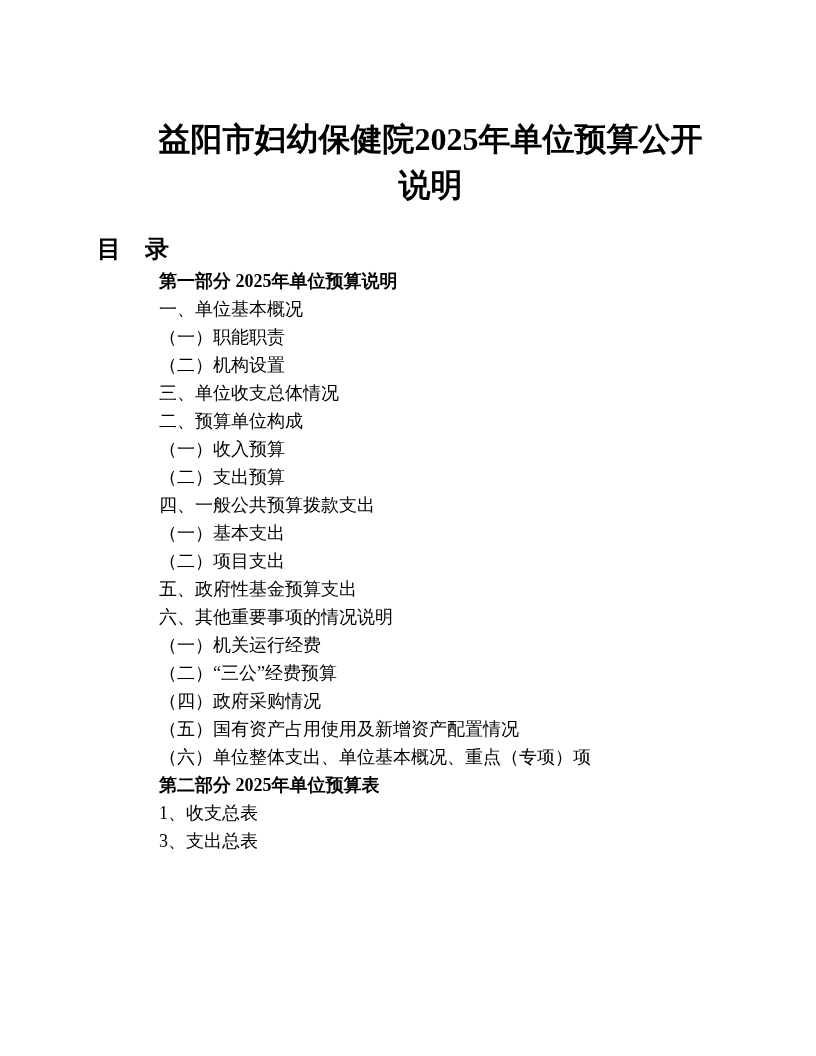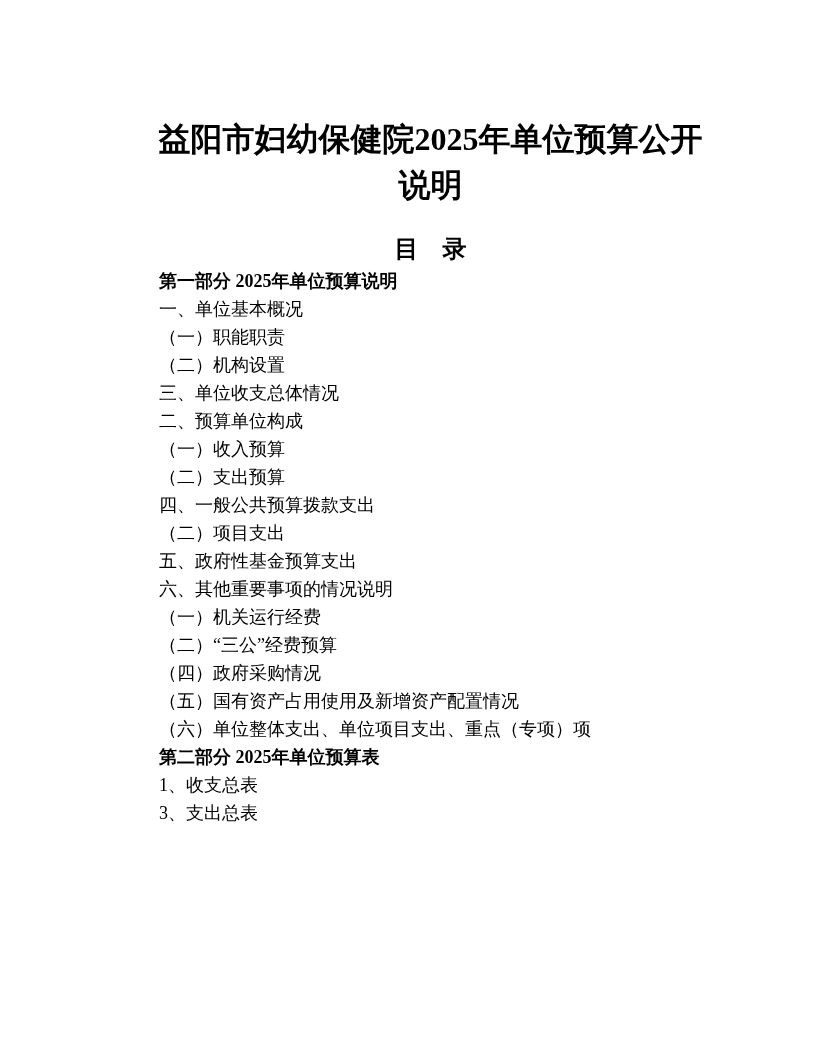--- a/index.html
+++ b/index.html
@@ -27,21 +27,20 @@
     text-align: center;
   }
   .doc-title .title-line {
     display: block;
   }
   .toc-heading {
     margin-top: 26px;
     font-size: 24px;
     font-weight: 700;
     line-height: 30px;
-    text-align: center;
   }
   .toc {
     margin-top: 3px;
   }
   .toc-line {
     font-size: 18px;
     line-height: 28px;
     padding-left: 62px;
     white-space: nowrap;
   }
@@ -67,26 +66,27 @@
   <div class="toc">
     <div class="toc-line bold">第一部分 2025年单位预算说明</div>
     <div class="toc-line">一、单位基本概况</div>
     <div class="toc-line">（一）职能职责</div>
     <div class="toc-line">（二）机构设置</div>
     <div class="toc-line">三、单位收支总体情况</div>
     <div class="toc-line">二、预算单位构成</div>
     <div class="toc-line">（一）收入预算</div>
     <div class="toc-line">（二）支出预算</div>
     <div class="toc-line">四、一般公共预算拨款支出</div>
+    <div class="toc-line">（一）基本支出</div>
     <div class="toc-line">（二）项目支出</div>
     <div class="toc-line">五、政府性基金预算支出</div>
     <div class="toc-line">六、其他重要事项的情况说明</div>
     <div class="toc-line">（一）机关运行经费</div>
     <div class="toc-line">（二）“三公”经费预算</div>
     <div class="toc-line">（四）政府采购情况</div>
     <div class="toc-line">（五）国有资产占用使用及新增资产配置情况</div>
-    <div class="toc-line">（六）单位整体支出、单位项目支出、重点（专项）项</div>
+    <div class="toc-line">（六）单位整体支出、单位基本概况、重点（专项）项</div>
     <div class="toc-line bold">第二部分 2025年单位预算表</div>
     <div class="toc-line">1、收支总表</div>
     <div class="toc-line">3、支出总表</div>
   </div>
 
 </div>
 
 </body></html>

